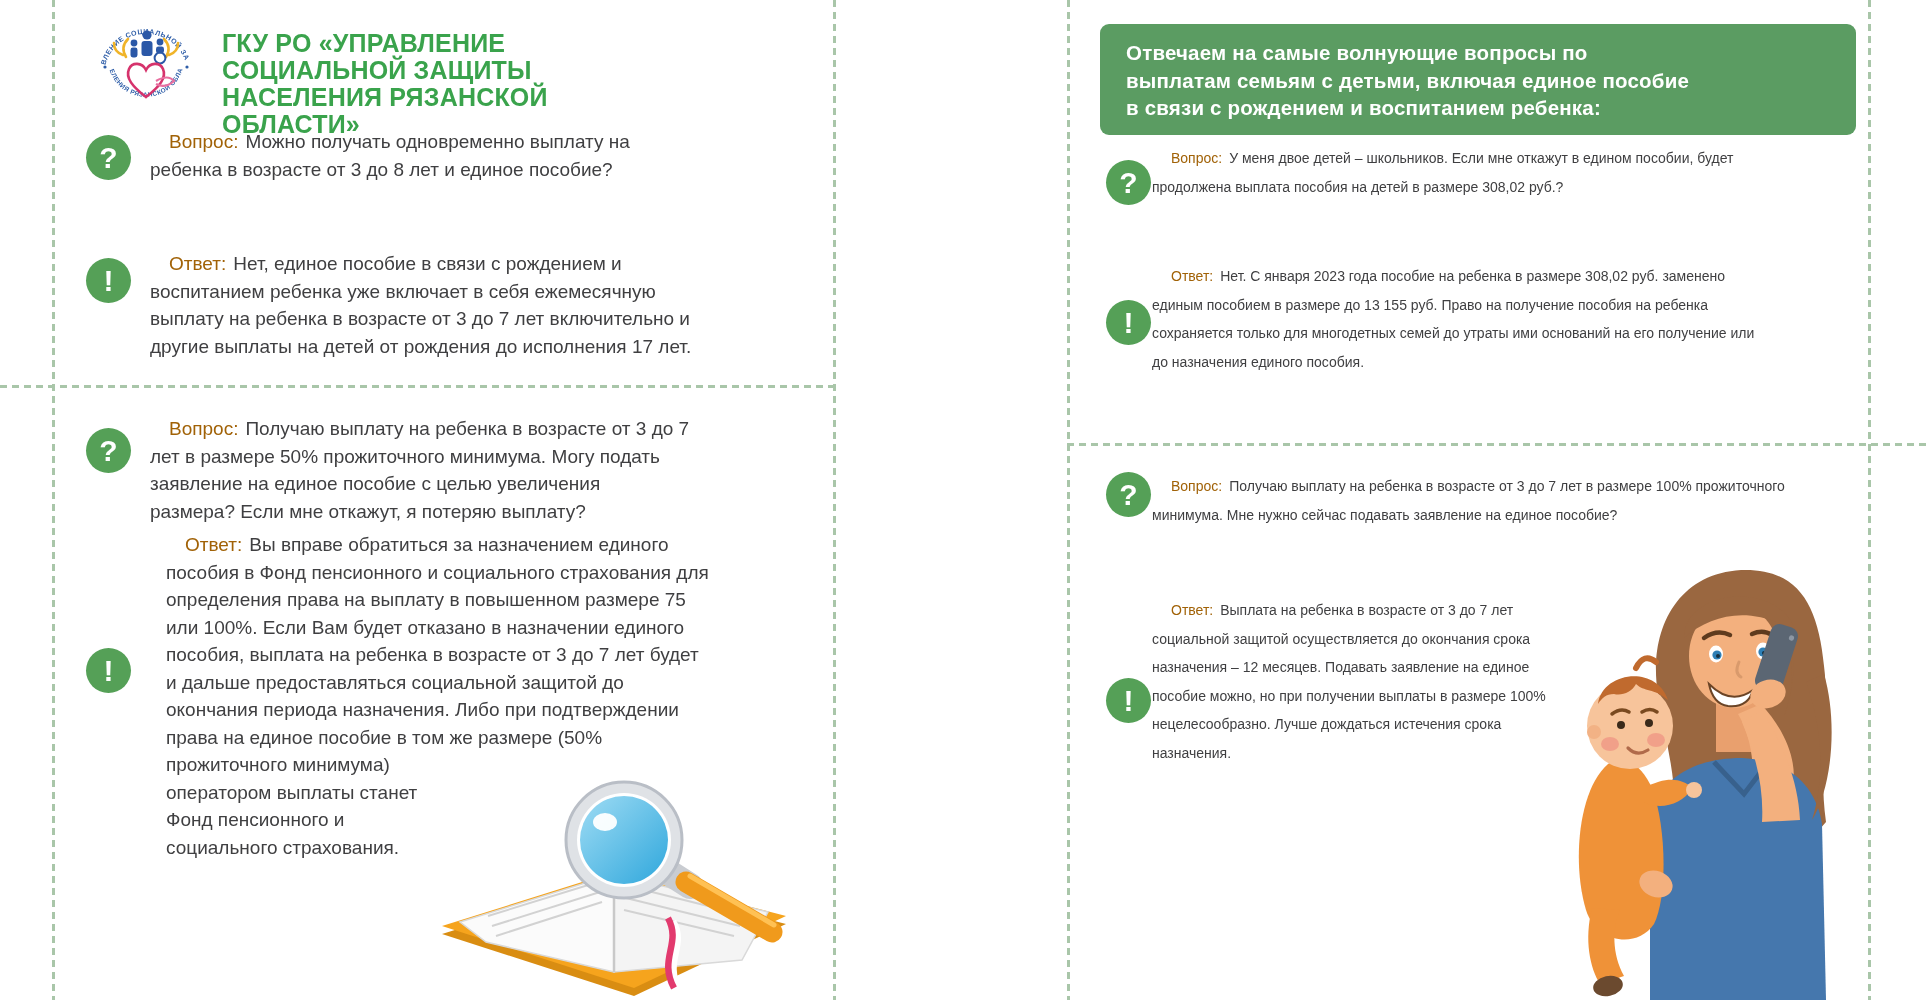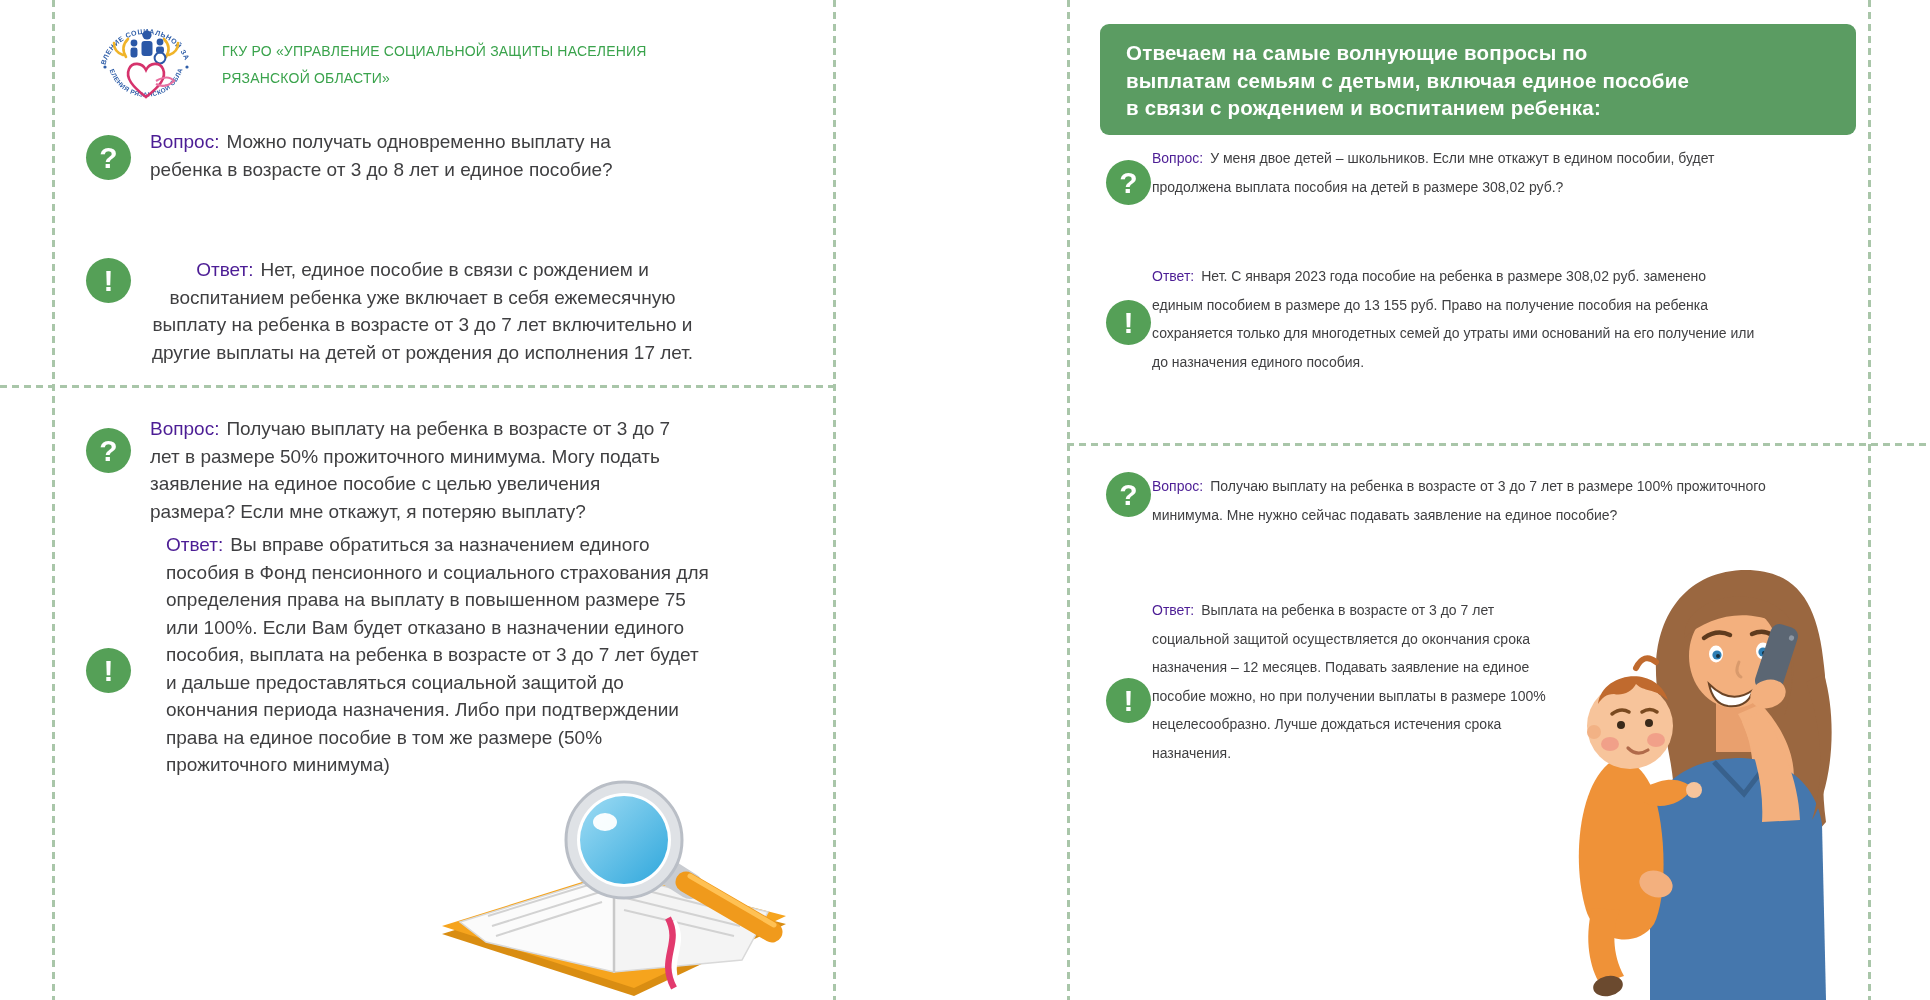--- a/index.html
+++ b/index.html
@@ -15,24 +15,24 @@
     background:repeating-linear-gradient(90deg,#a9c6a9 0 7px,transparent 7px 12px);}
   
   .qa-icon{
     position:absolute;width:45px;height:45px;border-radius:50%;
     background:#55a057;color:#ffffff;display:flex;align-items:center;justify-content:center;
     font-weight:bold;font-size:30px;line-height:1;
   }
   
   .txt{position:absolute;font-size:19px;line-height:27.5px;color:#3f3f41;}
   .txt-r{position:absolute;font-size:14px;line-height:28.5px;color:#3f3f41;}
-  .lbl{color:#4c1d95;margin-right:7px;}
+  .lbl{color:#a16207;margin-right:7px;margin-left:19px;}
   .org-title{
-    position:absolute;left:222px;top:38px;width:456px;
-    font-size:14px;line-height:27px;font-weight:normal;color:#3aa34c;letter-spacing:.2px;
+    position:absolute;left:222px;top:30px;width:456px;
+    font-size:25px;line-height:27px;font-weight:bold;color:#3aa34c;letter-spacing:.2px;
   }
   .green-header{
     position:absolute;left:1100px;top:8px;width:708px;min-height:66px;
     background:#5b9c62;border-radius:9px;padding:15px 22px 13px 26px;
     color:#ffffff;font-weight:bold;font-size:20.5px;line-height:27.5px;
     white-space:pre-line;letter-spacing:.2px;margin-top:16px;
   }
   .part2{width:262px;}
   svg{display:block;}
 </style>
@@ -93,36 +93,37 @@
     <div class="qa-icon" style="left:86px;top:135px;">
       <span>?</span>
     </div>
     <p class="txt" style="left:150px;top:109px;width:528px;">
       <span class="lbl">Вопрос:</span><span>Можно получать одновременно выплату на ребенка в возрасте от 3 до 8 лет и единое пособие?</span>
     </p>
 
     <div class="qa-icon" style="left:86px;top:258px;">
       <span>!</span>
     </div>
-    <p class="txt" style="left:150px;top:237px;width:545px;text-align:center;">
+    <p class="txt" style="left:150px;top:231px;width:545px;">
       <span class="lbl">Ответ:</span><span>Нет, единое пособие в связи с рождением и воспитанием ребенка уже включает в себя ежемесячную выплату на ребенка в возрасте от 3 до 7 лет включительно и другие выплаты на детей от рождения до исполнения 17 лет.</span>
     </p>
 
     <div class="qa-icon" style="left:86px;top:428px;">
       <span>?</span>
     </div>
     <p class="txt" style="left:150px;top:396px;width:540px;">
       <span class="lbl">Вопрос:</span><span>Получаю выплату на ребенка в возрасте от 3 до 7 лет в размере 50% прожиточного минимума. Могу подать заявление на единое пособие с целью увеличения размера? Если мне откажут, я потеряю выплату?</span>
     </p>
 
     <div class="qa-icon" style="left:86px;top:648px;">
       <span>!</span>
     </div>
     <div class="txt" style="left:166px;top:531px;width:545px;">
       <span class="lbl">Ответ:</span><span>Вы вправе обратиться за назначением единого пособия в Фонд  пенсионного и социального страхования для определения права на выплату в повышенном размере 75 или 100%. Если Вам будет отказано в назначении единого пособия, выплата на ребенка в возрасте от 3 до 7 лет будет и дальше предоставляться социальной защитой до окончания периода назначения. Либо при подтверждении права на единое пособие в том же размере (50% прожиточного минимума)</span>
+      <div class="part2">оператором выплаты станет Фонд пенсионного и социального страхования.</div>
     </div>
 
     <div class="abs" style="left:428px;top:776px;width:372px;height:222px;">
       <svg width="372" height="222" viewBox="0 0 372 222">
         <defs>
           <linearGradient id="lens" x1="0" y1="0" x2="1" y2="1">
             <stop offset="0" stop-color="#9fdcf4"></stop>
               <stop offset="1" stop-color="#2fa7dc"></stop>
           </linearGradient>
         </defs>

